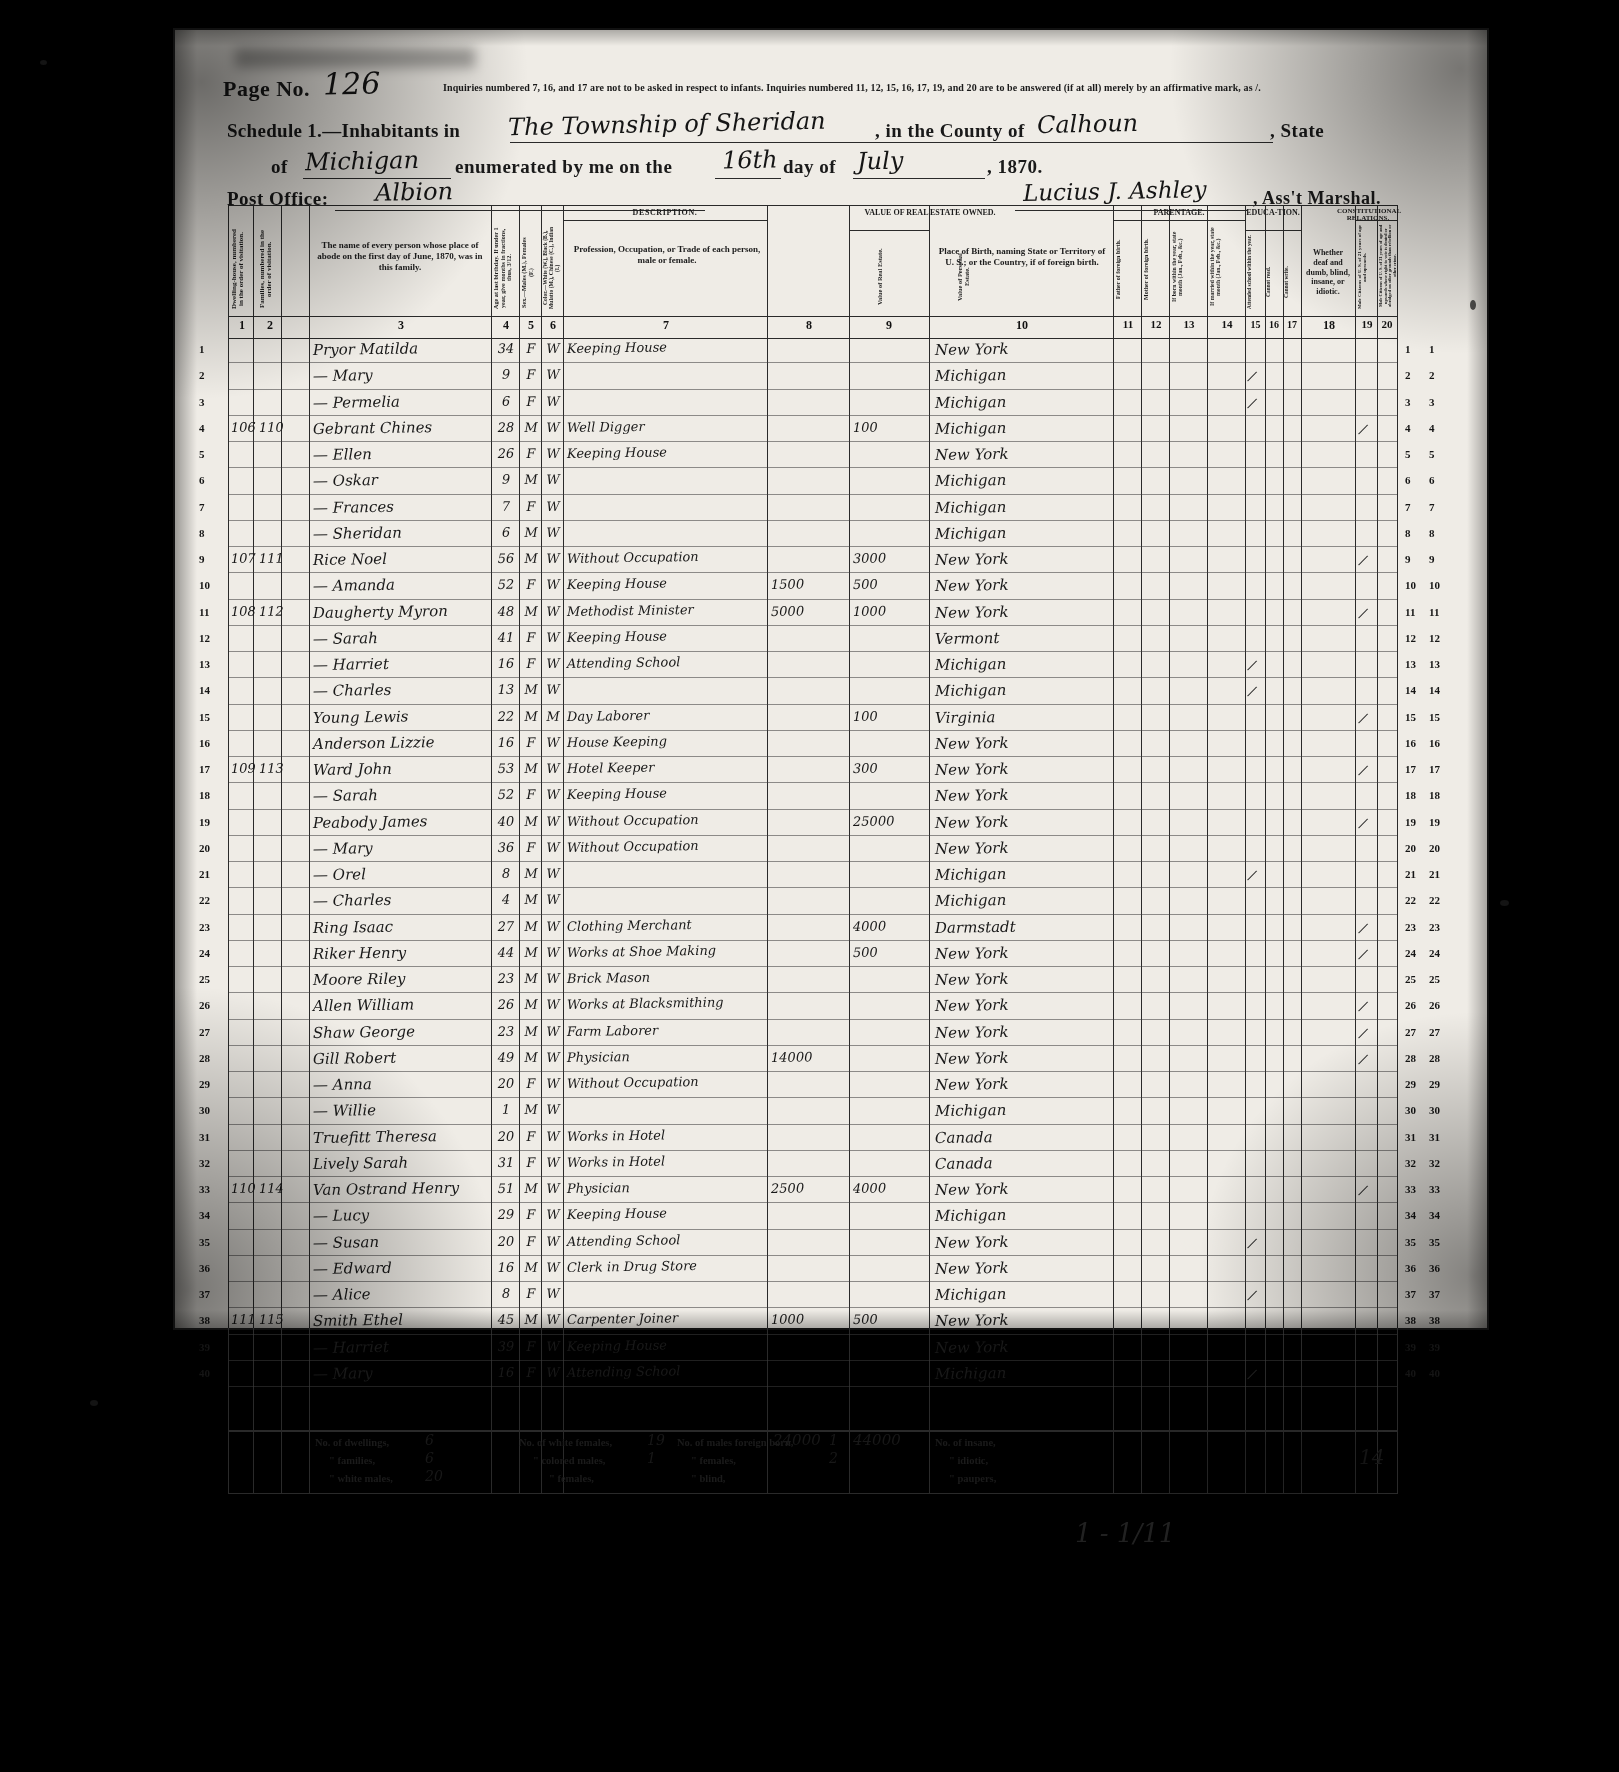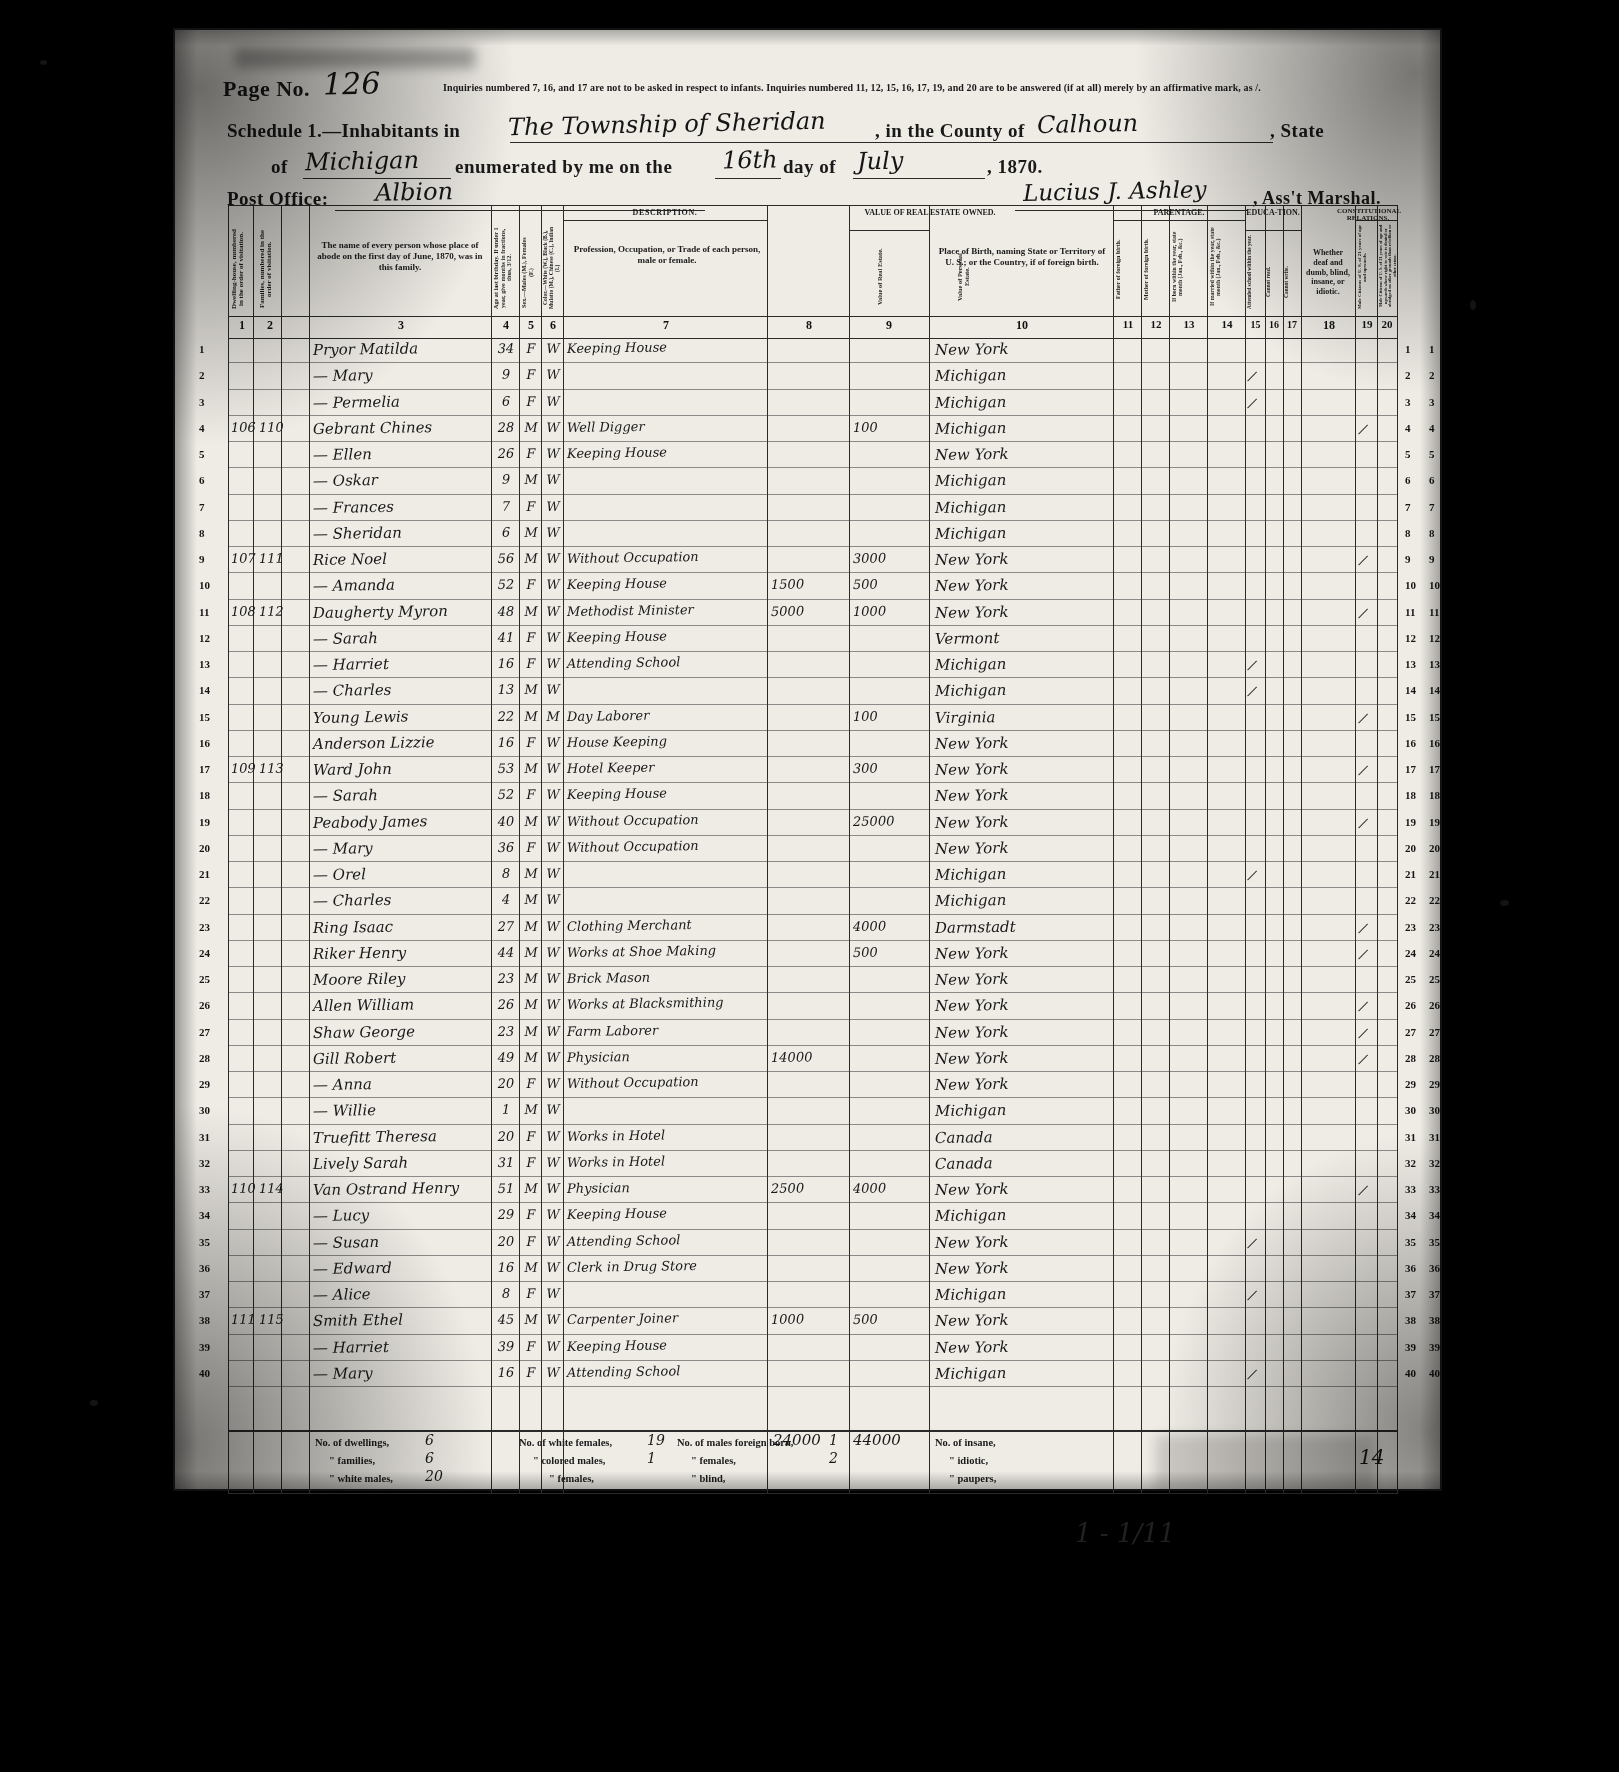--- a/index.html
+++ b/index.html
@@ -1,22 +1,23 @@
 <!DOCTYPE html>
 <html><head>
 <meta charset="utf-8">
 <style>
   html,body{margin:0;padding:0;background:#000;}
   body{width:1619px;height:1772px;font-family:"Liberation Serif",serif;}
   .page{position:relative;width:1619px;height:1772px;background:#000;overflow:hidden;}
   
   .sheet{
-    position:absolute;left:175px;top:30px;width:1265px;height:1459px;
+    position:absolute;left:175px;top:30px;width:1265px;height:1298px;
     background:#efece6;
     box-shadow:0 0 0 2px #111;
+    padding-left:47px;
   }
   
   .sheet:before{
     content:"";position:absolute;inset:0;
     background:
       radial-gradient(ellipse at 2% 4%, rgba(0,0,0,.55) 0%, rgba(0,0,0,0) 18%),
       radial-gradient(ellipse at 98% 3%, rgba(0,0,0,.5) 0%, rgba(0,0,0,0) 16%),
       radial-gradient(ellipse at 1% 97%, rgba(0,0,0,.5) 0%, rgba(0,0,0,0) 17%),
       radial-gradient(ellipse at 99% 96%, rgba(0,0,0,.45) 0%, rgba(0,0,0,0) 15%),
       linear-gradient(90deg, rgba(0,0,0,.35) 0px, rgba(0,0,0,0) 22px),

